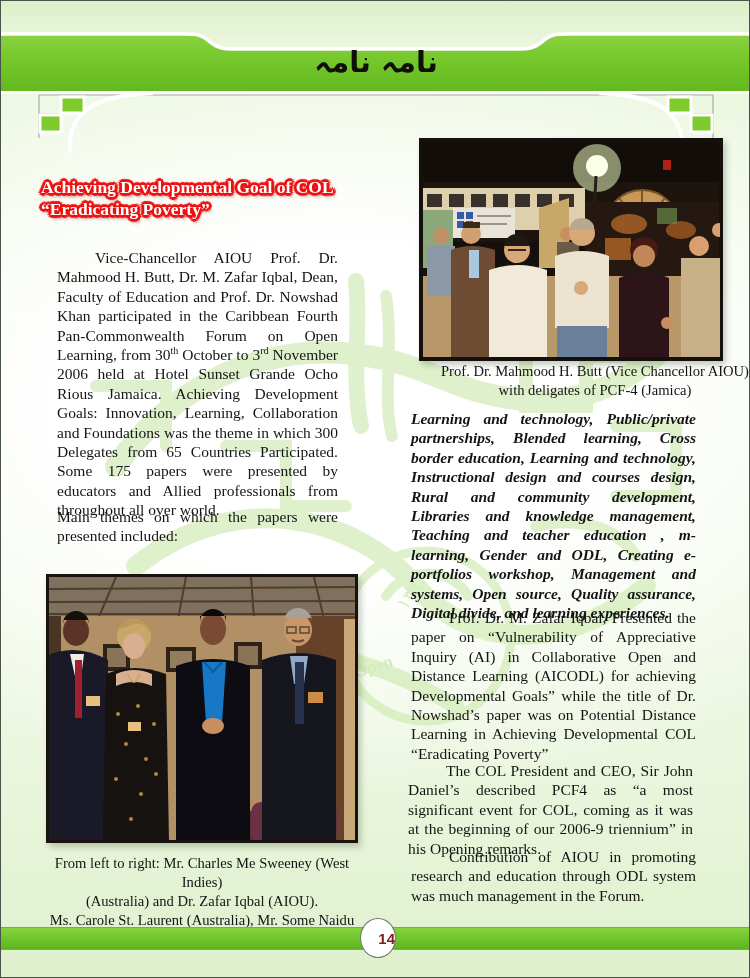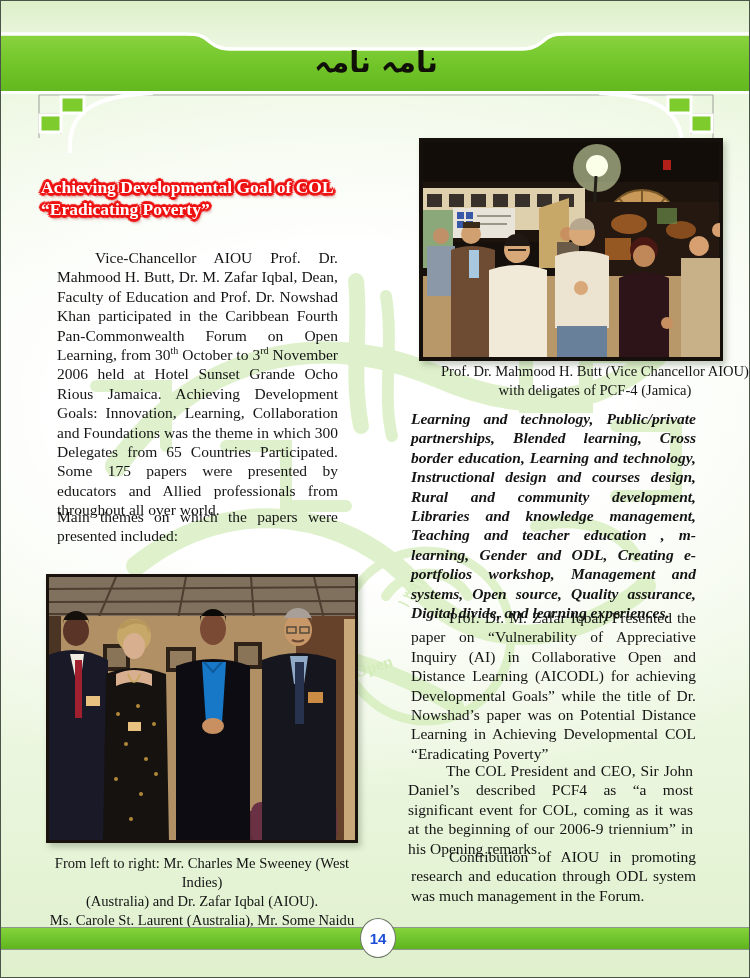--- a/index.html
+++ b/index.html
@@ -44,22 +44,22 @@
   .photo{z-index:3;box-shadow:3px 4px 6px rgba(90,110,80,.35);}
   
   .footer-band{
     left:0;top:926px;width:750px;height:21px;z-index:4;
     background:linear-gradient(180deg,#85d23c 0%,#6fc32a 55%,#5fb31f 100%);
     border-top:1px solid #8d978b;border-bottom:1px solid #8d978b;
   }
   .page-badge{
     left:359px;top:917px;width:34px;height:38px;z-index:5;
     background:#ffffff;border:1px solid #6b7565;border-radius:50%;
-    display:flex;align-items:center;justify-content:center;
-    font-family:"Liberation Sans",sans-serif;font-weight:bold;font-size:15px;color:#1d4ed8;
+    display:flex;align-items:center;justify-content:flex-end;
+    font-family:"Liberation Sans",sans-serif;font-weight:bold;font-size:15px;color:#7f1d1d;
   }
 </style>
 </head>
 <body>
 
 <div class="page">
 
   <svg class="abs header-svg" viewBox="0 0 750 170">
     <defs>
       <linearGradient id="bandG" x1="0" y1="0" x2="0" y2="1">

